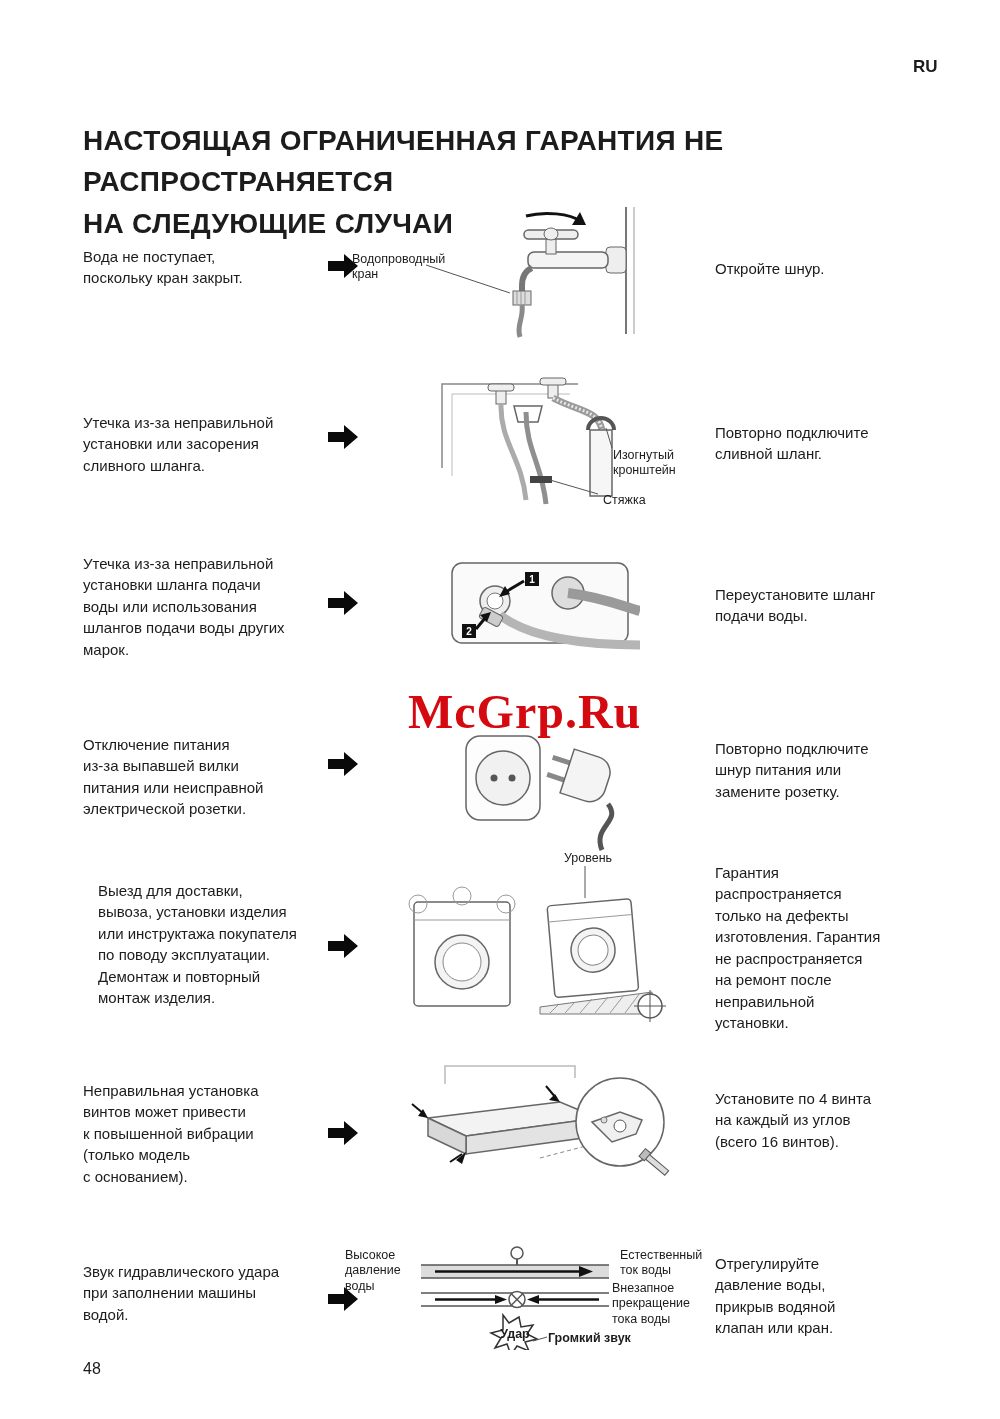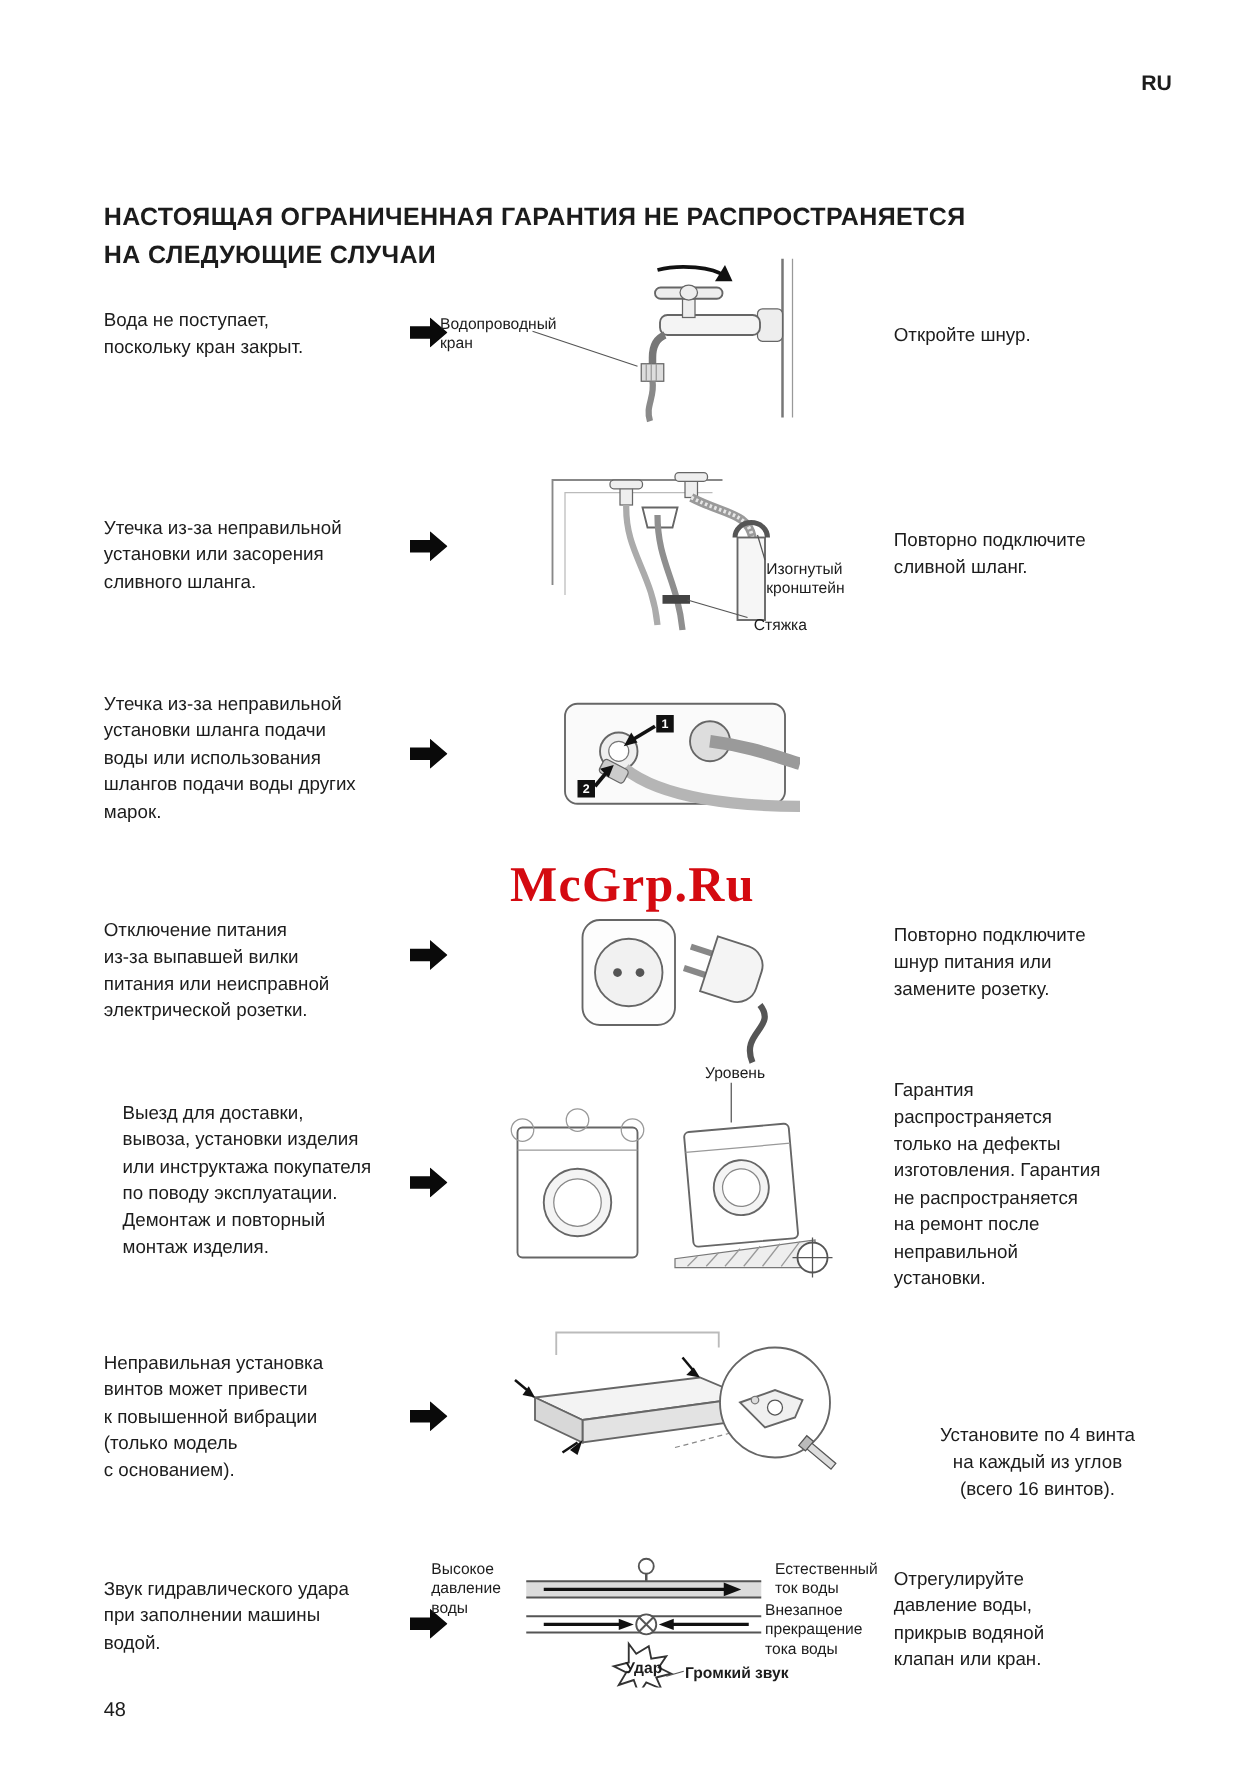--- a/index.html
+++ b/index.html
@@ -2,29 +2,29 @@
 <html><head>
 <meta charset="utf-8">
 <style>
   * { margin:0; padding:0; box-sizing:border-box; }
   html,body { background:#ffffff; }
   #page {
     position:relative; width:1000px; height:1419px; background:#ffffff;
     font-family:"Liberation Sans","DejaVu Sans",sans-serif; color:#1c1c1c; overflow:hidden;padding-left:41px;
   }
   .abs { position:absolute; }
-  .title { font-size:20px; font-weight:bold; line-height:1.48; white-space:pre-line; letter-spacing:0.3px;margin-top:40px; }
+  .title { font-size:28px; font-weight:bold; line-height:1.48; white-space:pre-line; letter-spacing:0.3px; }
   .lang { font-size:17px; font-weight:bold; }
   .body-text { font-size:15px; line-height:1.43; white-space:pre-line; }
   .small-label { font-size:12.5px; line-height:1.22; white-space:pre-line; }
   .tr { text-align:left; }
   .tc { text-align:center; }
   .watermark {
     font-family:"Liberation Serif","DejaVu Serif",serif; font-weight:bold;
-    font-size:40px; color:#d40a10; letter-spacing:1px;
+    font-size:48px; color:#d40a10; letter-spacing:1px;
   }
   .badge {
     position:absolute; width:14px; height:14px; background:#111; color:#fff;
     font-size:10px; font-weight:bold; display:flex; align-items:center; justify-content:center;
   }
   .pagenum { font-size:16px; }
   svg { display:block; }
 </style>
 </head>
 <body>
@@ -108,20 +108,22 @@
     <path d="M128,40 C160,44 180,52 200,58" fill="none" stroke="#9a9a9a" stroke-width="10"></path>
     <path d="M60,62 C90,86 150,92 200,92" fill="none" stroke="#b5b5b5" stroke-width="9"></path>
     <rect x="40" y="58" width="22" height="12" rx="3" fill="#cccccc" stroke="#666" transform="rotate(28 51 64)"></rect>
     <path d="M84,28 L64,40" stroke="#111" stroke-width="3" fill="none"></path>
     <polygon points="59,44 70,41 65,33" fill="#111"></polygon>
     <path d="M36,76 L46,64" stroke="#111" stroke-width="3" fill="none"></path>
     <polygon points="51,59 40,62 47,69" fill="#111"></polygon>
   </svg>
   <div class="badge" style="left:525px; top:572px;">1</div>
   <div class="badge" style="left:462px; top:624px;">2</div>
+  <div class="abs body-text" style="left:715px; top:584px; width:230px;">Переустановите шланг
+подачи воды.</div>
 
   <div class="abs watermark" style="left:408px; top:684px;">McGrp.Ru</div>
 
   <div class="abs body-text" style="left:83px; top:734px; width:260px;">Отключение питания
 из-за выпавшей вилки
 питания или неисправной
 электрической розетки.</div>
   <svg class="abs" style="left:328px; top:752px;" width="30" height="24" viewBox="0 0 30 24">
     <polygon points="0,7 16,7 16,0 30,12 16,24 16,17 0,17" fill="#0a0a0a"></polygon>
   </svg>
@@ -212,21 +214,21 @@
     <line x1="150" y1="98" x2="196" y2="86" stroke="#888" stroke-dasharray="4,3"></line>
     <circle cx="230" cy="62" r="44" fill="#ffffff" stroke="#666" stroke-width="1.5"></circle>
     <path d="M202,62 l28,-10 l22,8 l-6,14 l-24,8 z" fill="#f0f0f0" stroke="#666" stroke-width="1.5"></path>
     <circle cx="230" cy="66" r="6" fill="#ffffff" stroke="#555"></circle>
     <circle cx="214" cy="60" r="3" fill="#dddddd" stroke="#777"></circle>
     <g transform="rotate(40 266 104)">
       <rect x="254" y="101" width="26" height="6" fill="#dddddd" stroke="#555"></rect>
       <rect x="248" y="99" width="7" height="10" fill="#bbbbbb" stroke="#555"></rect>
     </g>
   </svg>
-  <div class="abs body-text" style="left:715px; top:1138px; width:230px;text-align:center;">Установите по 4 винта
+  <div class="abs body-text" style="left:715px; top:1088px; width:230px;">Установите по 4 винта
 на каждый из углов
 (всего 16 винтов).</div>
 
   <div class="abs body-text" style="left:83px; top:1261px; width:270px;">Звук гидравлического удара
 при заполнении машины
 водой.</div>
   <svg class="abs" style="left:328px; top:1287px;" width="30" height="24" viewBox="0 0 30 24">
     <polygon points="0,7 16,7 16,0 30,12 16,24 16,17 0,17" fill="#0a0a0a"></polygon>
   </svg>
   <div class="abs small-label tr" style="left:345px; top:1248px; width:68px;">Высокое

